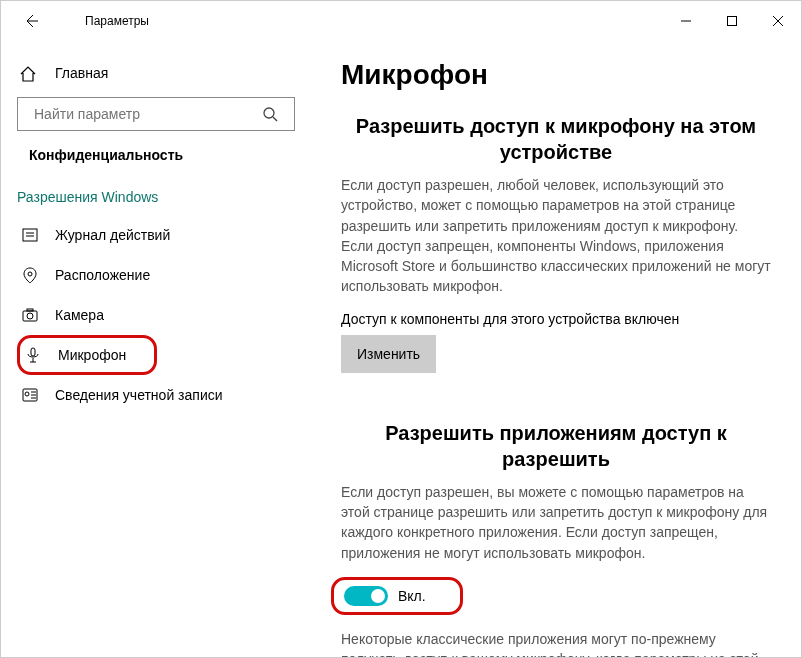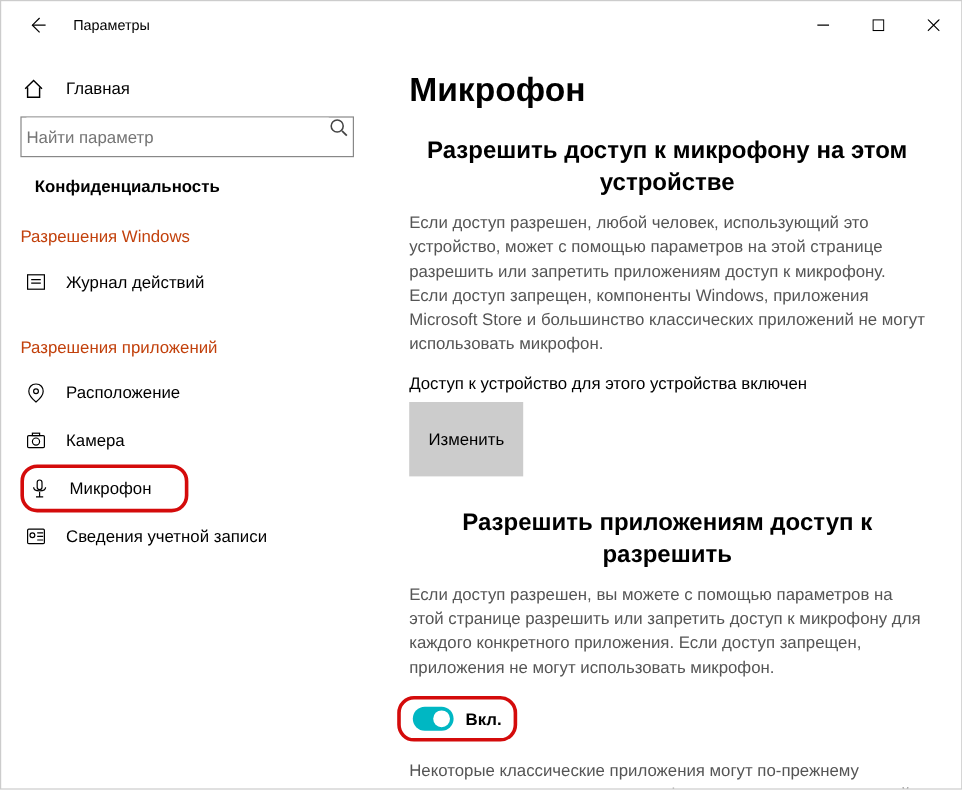--- a/index.html
+++ b/index.html
@@ -11,20 +11,21 @@
     width: 802px;
     height: 658px;
     overflow: hidden;
     border: 1px solid #ccc;
   }
   .titlebar {
     height: 40px;
     display: flex;
     align-items: center;
     padding-left: 18px;
+    gap: 24px;
   }
   .back-btn {
     width: 24px; height: 24px;
     display: flex; align-items: center; justify-content: center;
     margin-right: 18px;
     cursor: pointer;
   }
   .title-text { font-size: 12px; }
   .win-controls {
     margin-left: auto;
@@ -46,36 +47,36 @@
     padding: 10px 16px 0 16px;
     border-right: 0;
   }
   .home-row {
     display:flex; align-items:flex-start;
     margin: 14px 2px 14px 2px;
     cursor: pointer;
   }
   .home-row .icn { width:22px; text-align:center; margin-right:14px; }
   .search {
-    display:flex; 
+    display:flex; align-items:center;
     border:1px solid #888;
     height:34px;
-    padding:0 4px;
+    padding:0 16px;
     margin: 4px 0 16px 0;
   }
   .search input {
     border:none; outline:none; flex:1; font-size:14px; font-family:inherit;
   }
   .section-label {
     font-weight:600;
     font-size:14px;
     margin: 2px 0 14px 12px;
   }
   .group-label {
-    color:#c2410c;
+    color:#0f766e;
     font-size:14px;
     margin: 26px 0 10px 0;
   }
   .nav-item {
     display:flex; align-items:center;
     height:40px;
     padding-left:2px;
     cursor:pointer;
   }
   .nav-item .icn {
@@ -109,25 +110,25 @@
     line-height:1.45;
     margin-bottom: 14px;
   }
   .status {
     font-size:14px;
     margin: 10px 0 8px 0;
   }
   .btn {
     background:#ccc;
     border:none;
-    padding:23px 16px;
+    padding:11px 16px;
     font-size:14px;
     font-family:inherit;
     cursor:pointer;
-    margin-bottom: 18px;
+    margin-bottom: 39px;
   }
   .toggle-row {
     display:flex; align-items:center;
     margin: 6px 0 14px -10px;
     padding: 6px 10px;
   }
   .toggle {
     width:44px; height:20px;
     border-radius:10px;
     background:#00b7c3;
@@ -204,21 +205,20 @@
     <div class="nav-item">
       <span class="icn">
         <svg width="18" height="18" viewBox="0 0 18 18">
             <rect x="2" y="3" width="14" height="12" stroke="#000" fill="none"></rect>
             <path d="M5 7h8M5 10h8" stroke="#000"></path>
           </svg>
       </span>
       <span>Журнал действий</span>
     </div>
 
-    <div class="group-label">Разрешения приложений</div>
 
     <div class="nav-item">
       <span class="icn">
         <svg width="18" height="18" viewBox="0 0 18 18">
             <path d="M9 2 C5 2 3 5 3 8 C3 12 9 17 9 17 C9 17 15 12 15 8 C15 5 13 2 9 2 Z" stroke="#000" fill="none"></path>
             <circle cx="9" cy="8" r="2" stroke="#000" fill="none"></circle>
           </svg>
       </span>
       <span>Расположение</span>
     </div>
@@ -257,27 +257,27 @@
       <span>Сведения учетной записи</span>
     </div>
   </div>
 
   <div class="right">
     <div class="h1">Микрофон</div>
 
     <div class="h2">Разрешить доступ к микрофону на этом устройстве</div>
     <div class="desc">Если доступ разрешен, любой человек, использующий это устройство, может с помощью параметров на этой странице разрешить или запретить приложениям доступ к микрофону. Если доступ запрещен, компоненты Windows, приложения Microsoft Store и большинство классических приложений не могут использовать микрофон.</div>
 
-    <div class="status">Доступ к устройство для этого устройства включен</div>
+    <div class="status">Доступ к компоненты для этого устройства включен</div>
     <button class="btn">Изменить</button>
 
     <div class="h2">Разрешить приложениям доступ к разрешить</div>
     <div class="desc">Если доступ разрешен, вы можете с помощью параметров на этой странице разрешить или запретить доступ к микрофону для каждого конкретного приложения. Если доступ запрещен, приложения не могут использовать микрофон.</div>
 
-    <div class="toggle-row highlight" style="width:100px;font-weight:bold;">
+    <div class="toggle-row highlight" style="width:132px;">
       <div class="toggle"></div>
       <span>Вкл.</span>
     </div>
 
     <div class="desc">
       <span>Некоторые классические приложения могут по-прежнему получать доступ к вашему микрофону, когда параметры на этой странице отключены. </span><span class="link">Узнать причину</span>
     </div>
   </div>
 </div>
 

